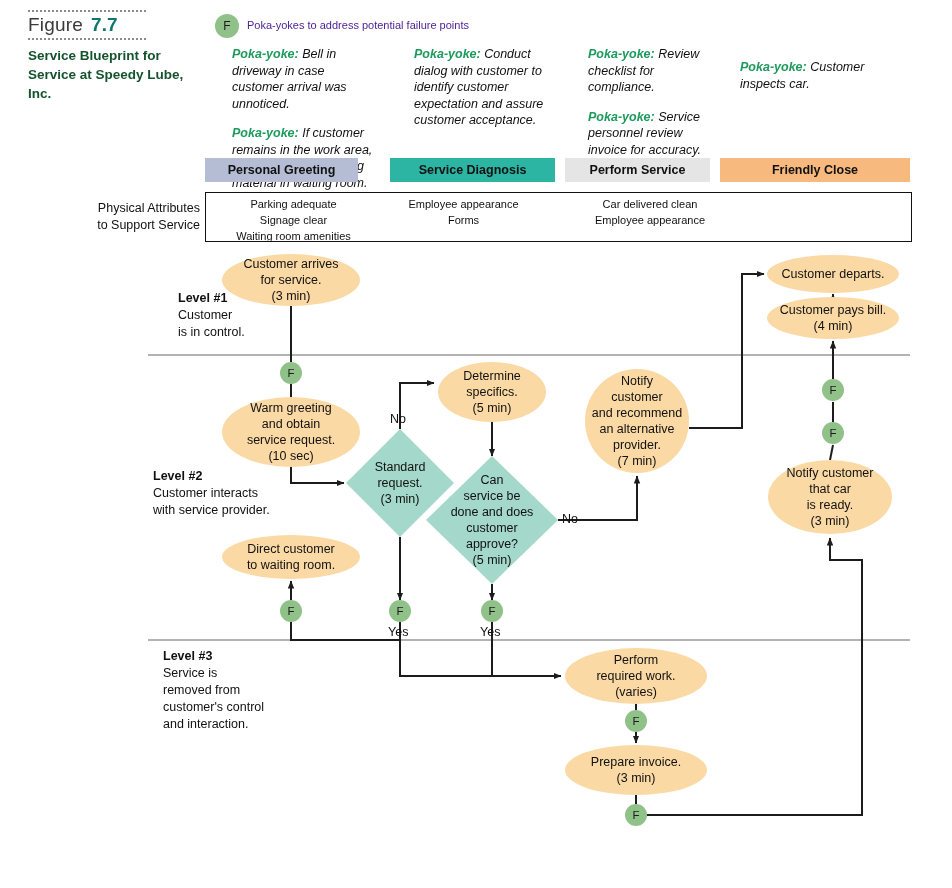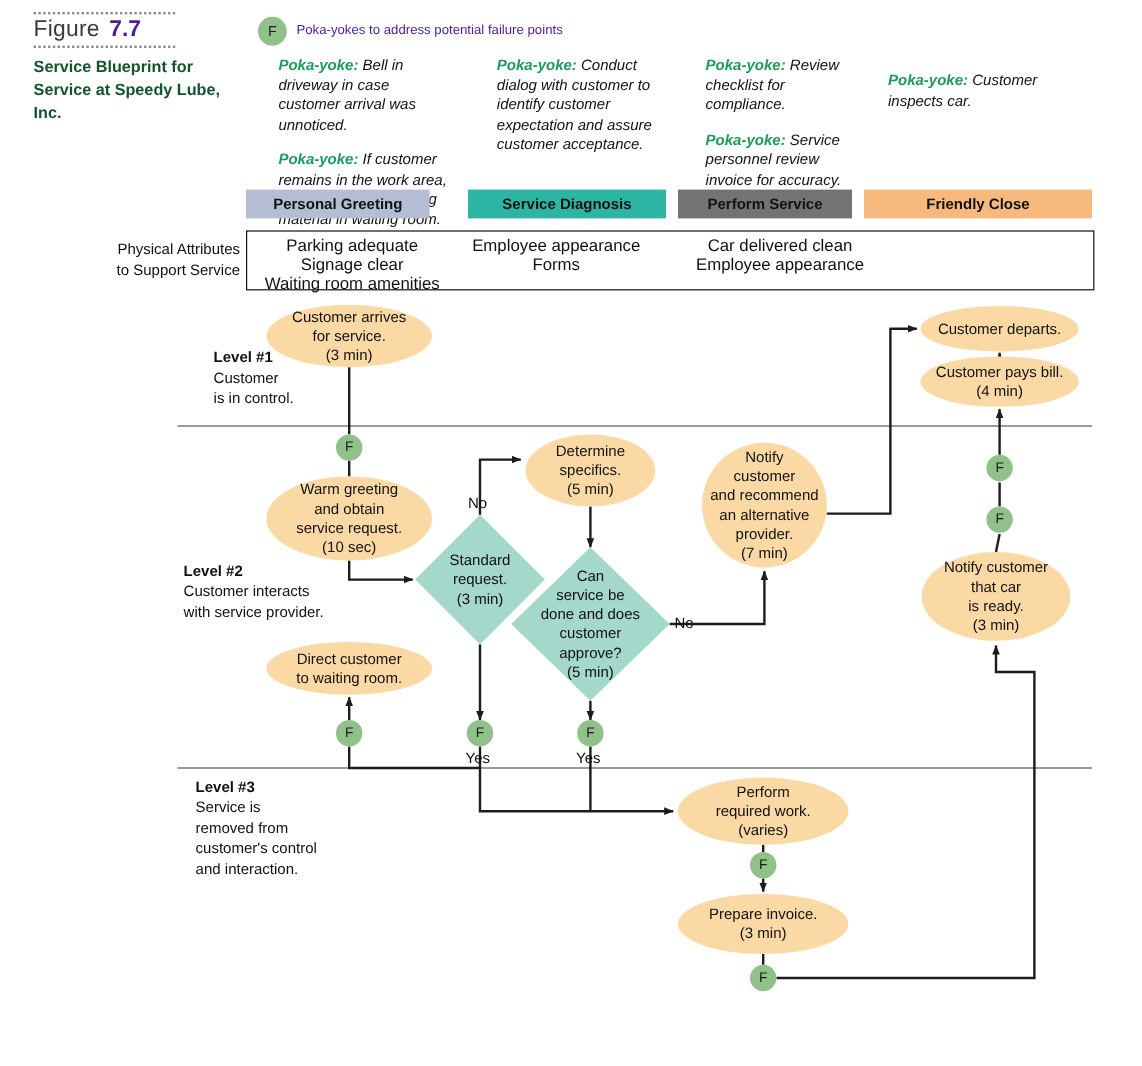--- a/index.html
+++ b/index.html
@@ -21,21 +21,21 @@
   }
   #figure-rule-bot{
     position:absolute;left:28px;top:38px;width:118px;height:0;
     border-top:2px dotted #8a8a8a;
   }
   #figure-line{
     position:absolute;left:28px;top:12px;width:118px;height:26px;
     display:flex;align-items:center;gap:8px;
   }
   #figure-word{font-size:19px;color:#3a3a3a;font-weight:400;letter-spacing:.2px;}
-  #figure-num{font-size:19px;color:#4c1d95;font-weight:bold;}
+  #figure-num{font-size:19px;color:#0f766e;font-weight:bold;}
   #figure-title{
     position:absolute;left:28px;top:46px;width:165px;
     font-size:13.5px;font-weight:bold;line-height:19px;color:#14532d;
   }
 
   
   .fcircle{
     border-radius:50%;
     background:#8fc189;
     color:#1c1c1c;
@@ -73,21 +73,21 @@
   #attr-label{
     left:60px;top:200px;width:140px;text-align:right;
     font-size:12.5px;line-height:17px;color:#111;
   }
   #attr-box{
     left:205px;top:192px;width:705px;height:48px;
     border:1.5px solid #111;background:#fff;
     display:flex;
   }
   .attr-cell{
-    flex:0 0 auto;text-align:center;font-size:14px;line-height:16px;
+    flex:0 0 auto;text-align:center;font-size:11px;line-height:16px;
     color:#111;padding-top:3px;
   }
   #attr-cell-0{width:175px;}
   #attr-cell-1{width:165px;}
   #attr-cell-2{width:155px;}
   #attr-cell-3{width:208px;}
 
   
   .level-label{font-size:12.5px;line-height:17px;color:#111;}
   .level-label b{font-weight:bold;}
@@ -141,21 +141,21 @@
       <div class="note-gap"></div>
       <div class="note-p"><span class="py-label">Poka-yoke:</span><span> Service personnel review invoice for accuracy.</span></div>
     </div>
   <div id="note-col-3" class="abs note-col">
       <div class="note-gap"></div>
       <div class="note-p"><span class="py-label">Poka-yoke:</span><span> Customer inspects car.</span></div>
     </div>
 
   <div id="stage-0" class="abs stage-bar" style="background: rgb(180, 189, 212);">Personal Greeting</div>
   <div id="stage-1" class="abs stage-bar" style="background: rgb(45, 181, 164);">Service Diagnosis</div>
-  <div id="stage-2" class="abs stage-bar" style="background: #737373;">Perform Service</div>
+  <div id="stage-2" class="abs stage-bar" style="background: #e5e5e5;">Perform Service</div>
   <div id="stage-3" class="abs stage-bar" style="background: rgb(247, 185, 126);">Friendly Close</div>
 
   <div id="attr-label" class="abs">Physical Attributes<br>to Support Service</div>
   <div id="attr-box" class="abs">
     <div id="attr-cell-0" class="attr-cell">Parking adequate<br>Signage clear<br>Waiting room amenities</div>
     <div id="attr-cell-1" class="attr-cell">Employee appearance<br>Forms</div>
     <div id="attr-cell-3" class="attr-cell">Car delivered clean<br>Employee appearance</div>
   </div>
 
   <div id="level-1" class="abs level-label"><b>Level #1</b><br>Customer<br>is in control.</div>

